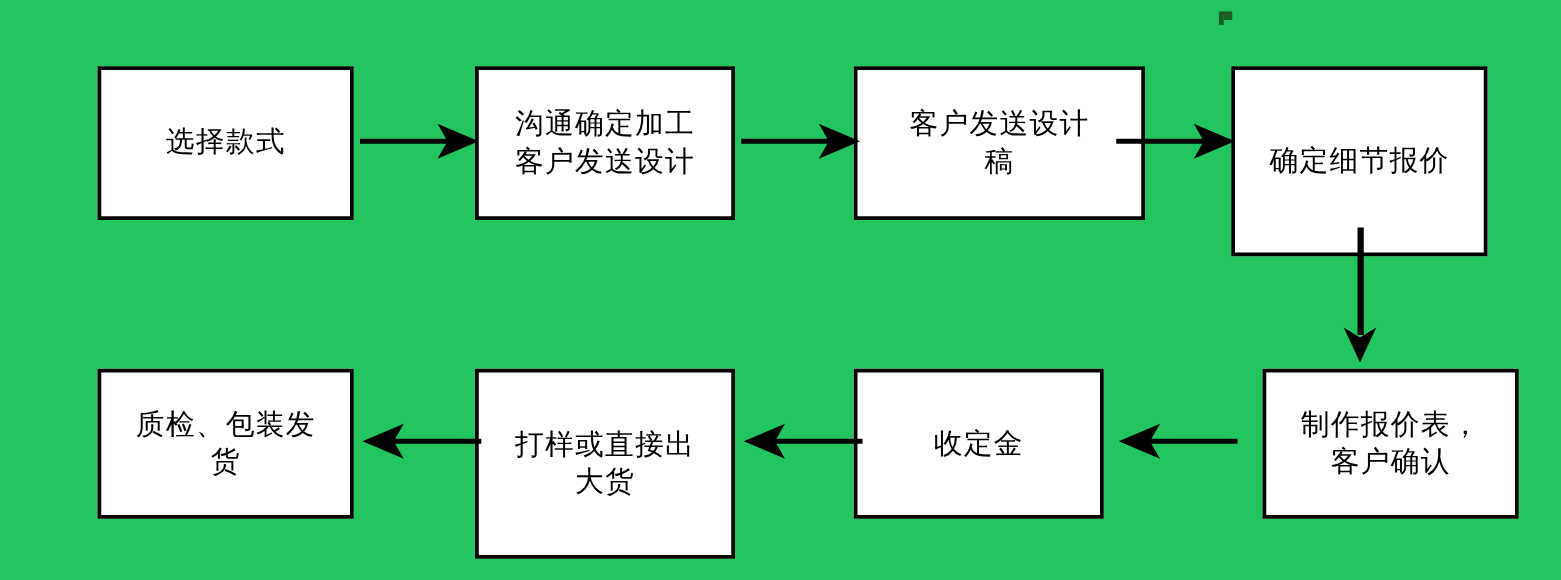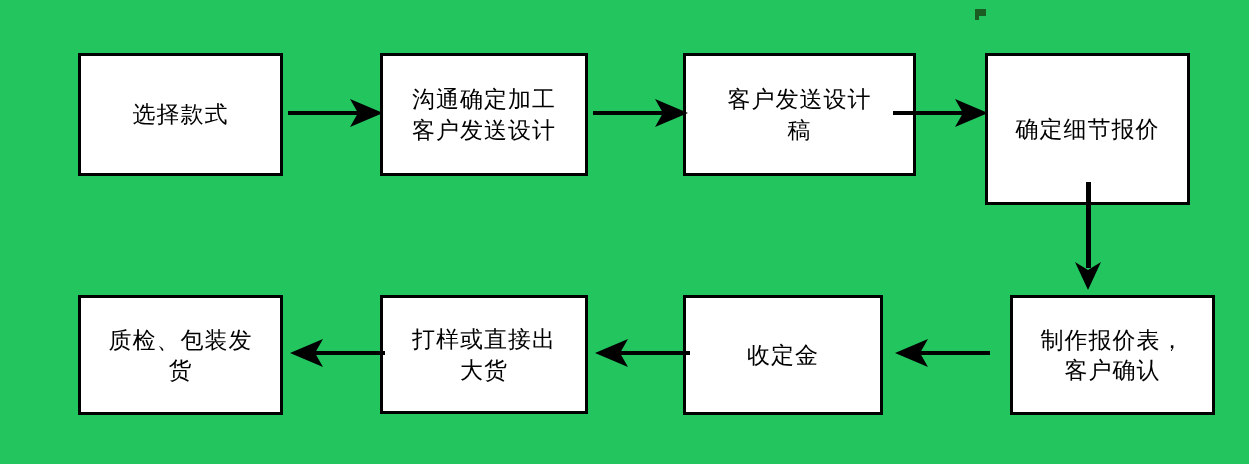--- a/index.html
+++ b/index.html
@@ -36,21 +36,21 @@
     white-space: pre-line;
     padding: 0 6px;
   }
   
   #node-1 { left: 78px;  top: 53px;  width: 205px; height: 123px; }
   #node-2 { left: 380px; top: 53px;  width: 208px; height: 123px; }
   #node-3 { left: 683px; top: 53px;  width: 233px; height: 123px; }
   #node-4 { left: 985px; top: 53px;  width: 205px; height: 152px; }
   #node-5 { left: 985px; top: 295px; width: 205px; height: 120px; margin-left: 25px; }
   #node-6 { left: 683px; top: 295px; width: 200px; height: 120px; }
-  #node-7 { left: 380px; top: 295px; width: 208px; height: 119px; }
+  #node-7 { left: 380px; top: 295px; width: 208px; height: 152px; }
   #node-8 { left: 78px;  top: 295px; width: 205px; height: 120px; }
 
   
   .arrow {
     position: absolute;
   }
   .arrow svg {
     display: block;
     overflow: visible;
   }

